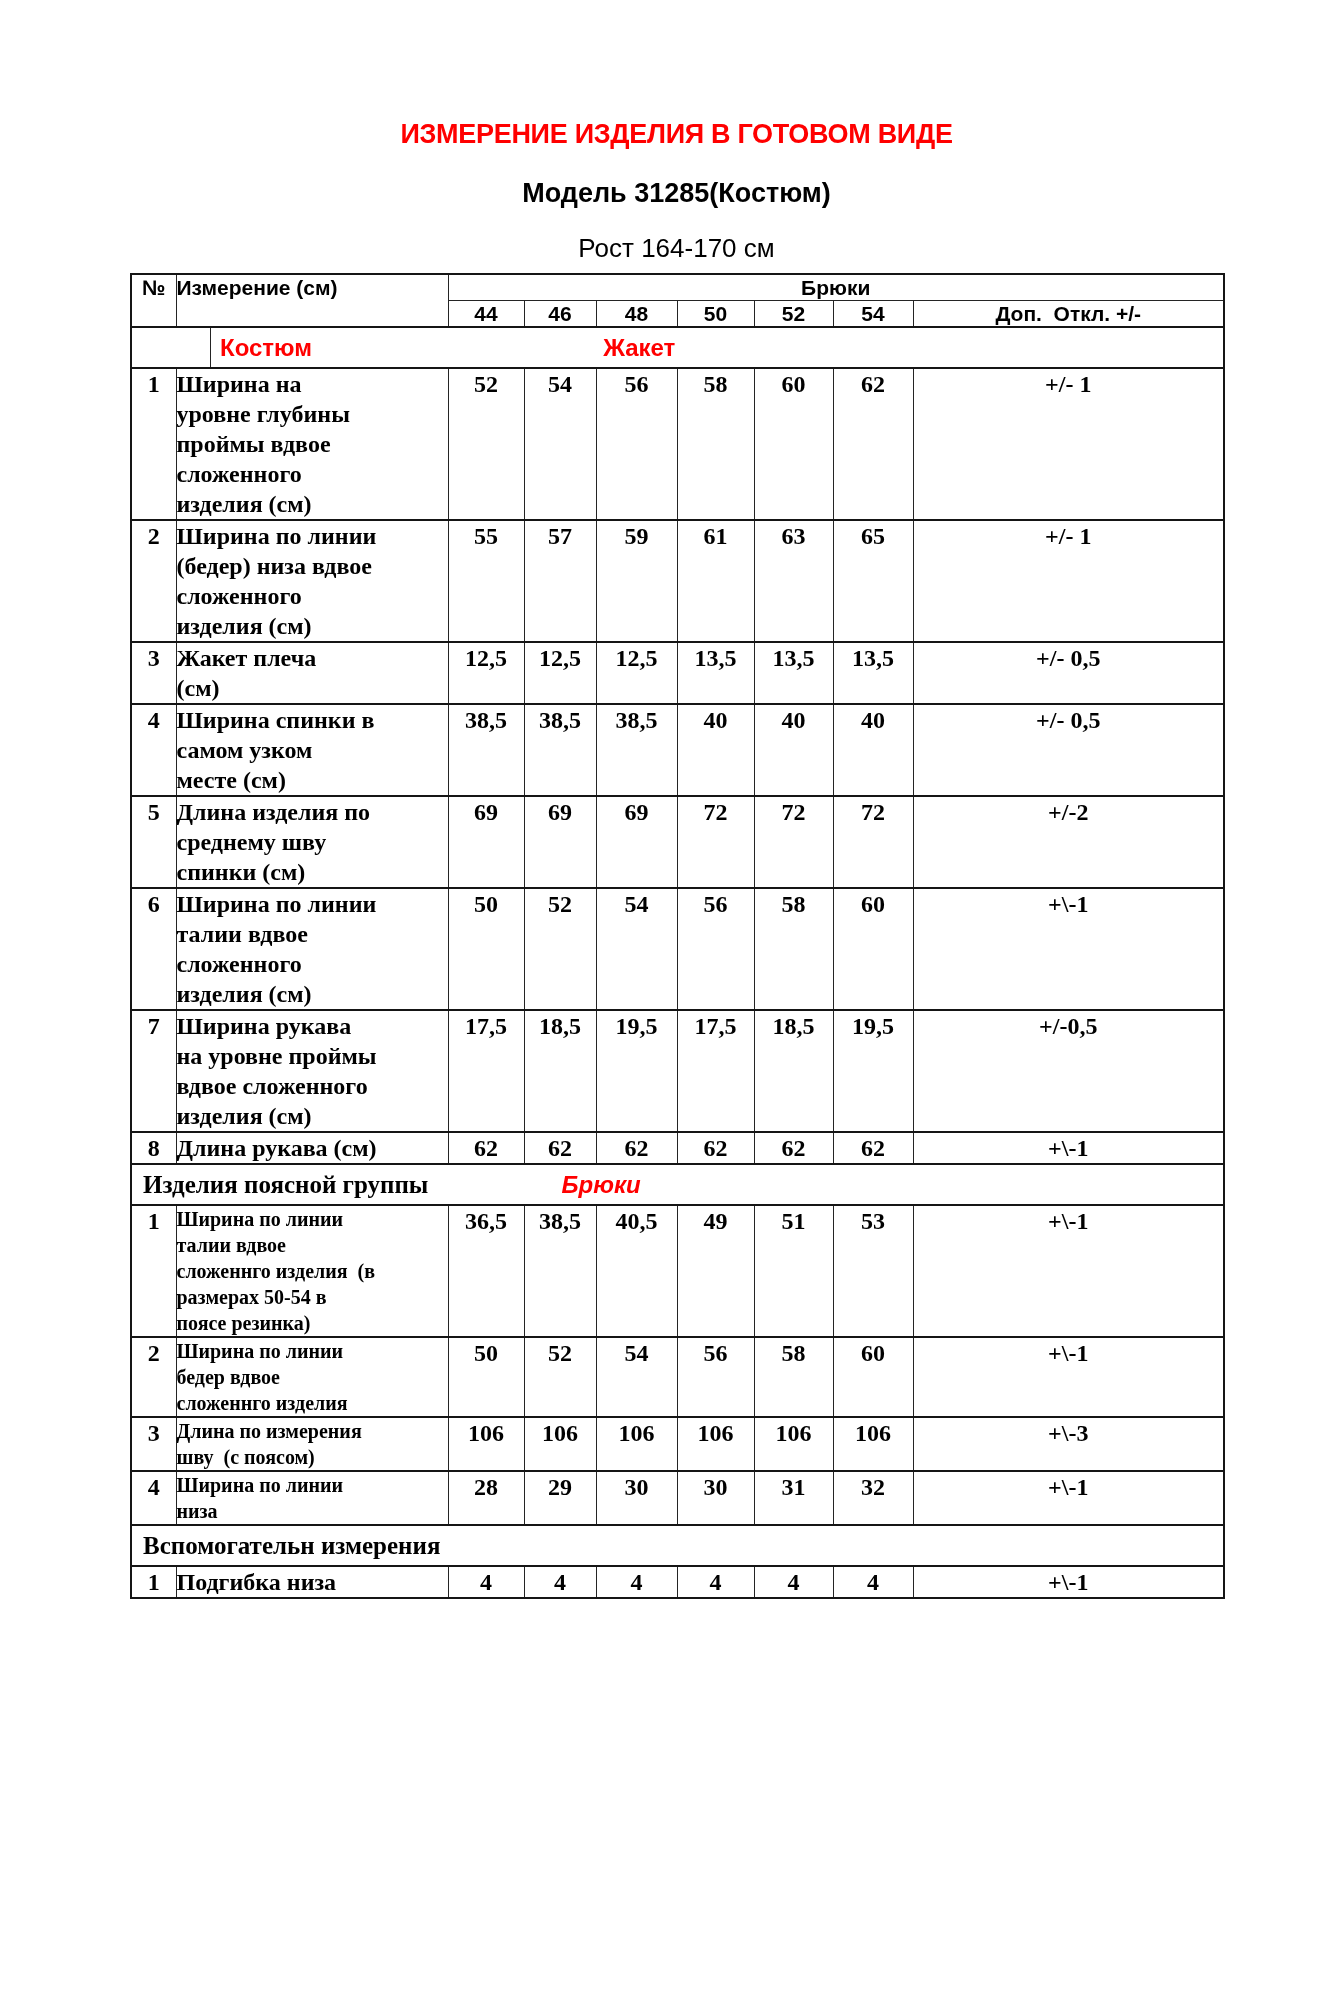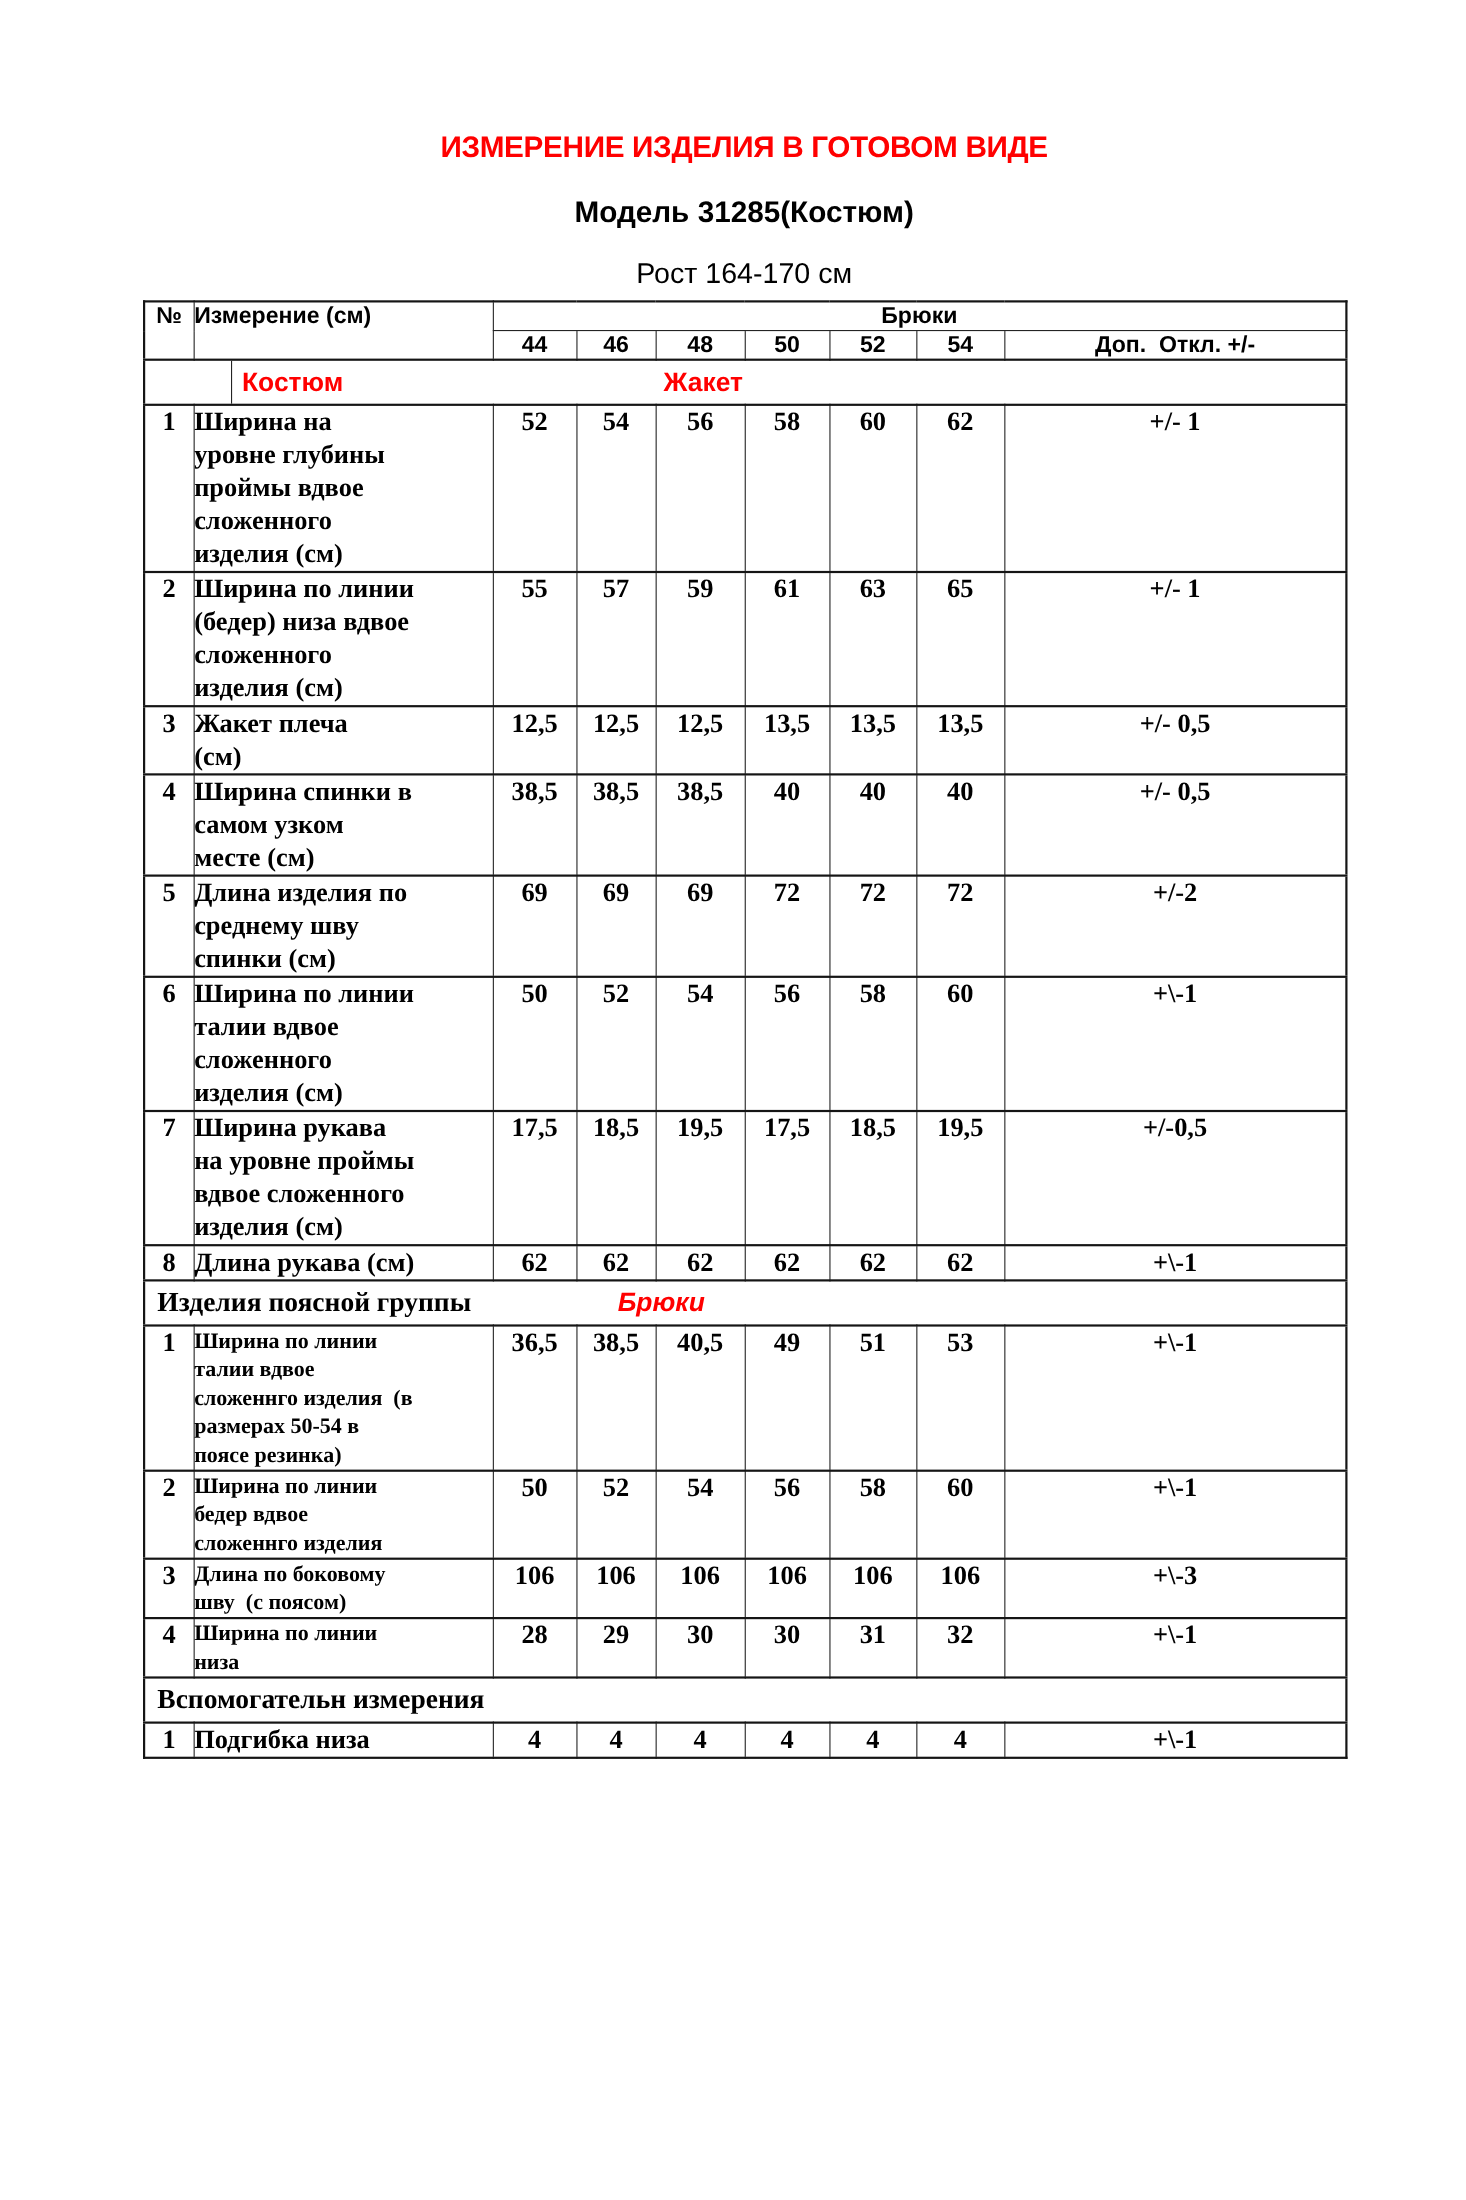--- a/index.html
+++ b/index.html
@@ -249,21 +249,21 @@
           <td class="c-val">50</td>
           <td class="c-val">52</td>
           <td class="c-val">54</td>
           <td class="c-val">56</td>
           <td class="c-val">58</td>
           <td class="c-val">60</td>
           <td class="c-tol">+\-1</td>
         </tr>
         <tr>
           <td class="c-num">3</td>
-          <td class="c-name small">Длина по боковому
+          <td class="c-name small">Длина по измерения
 шву  (с поясом)</td>
           <td class="c-val">106</td>
           <td class="c-val">106</td>
           <td class="c-val">106</td>
           <td class="c-val">106</td>
           <td class="c-val">106</td>
           <td class="c-val">106</td>
           <td class="c-tol">+\-3</td>
         </tr>
         <tr>

